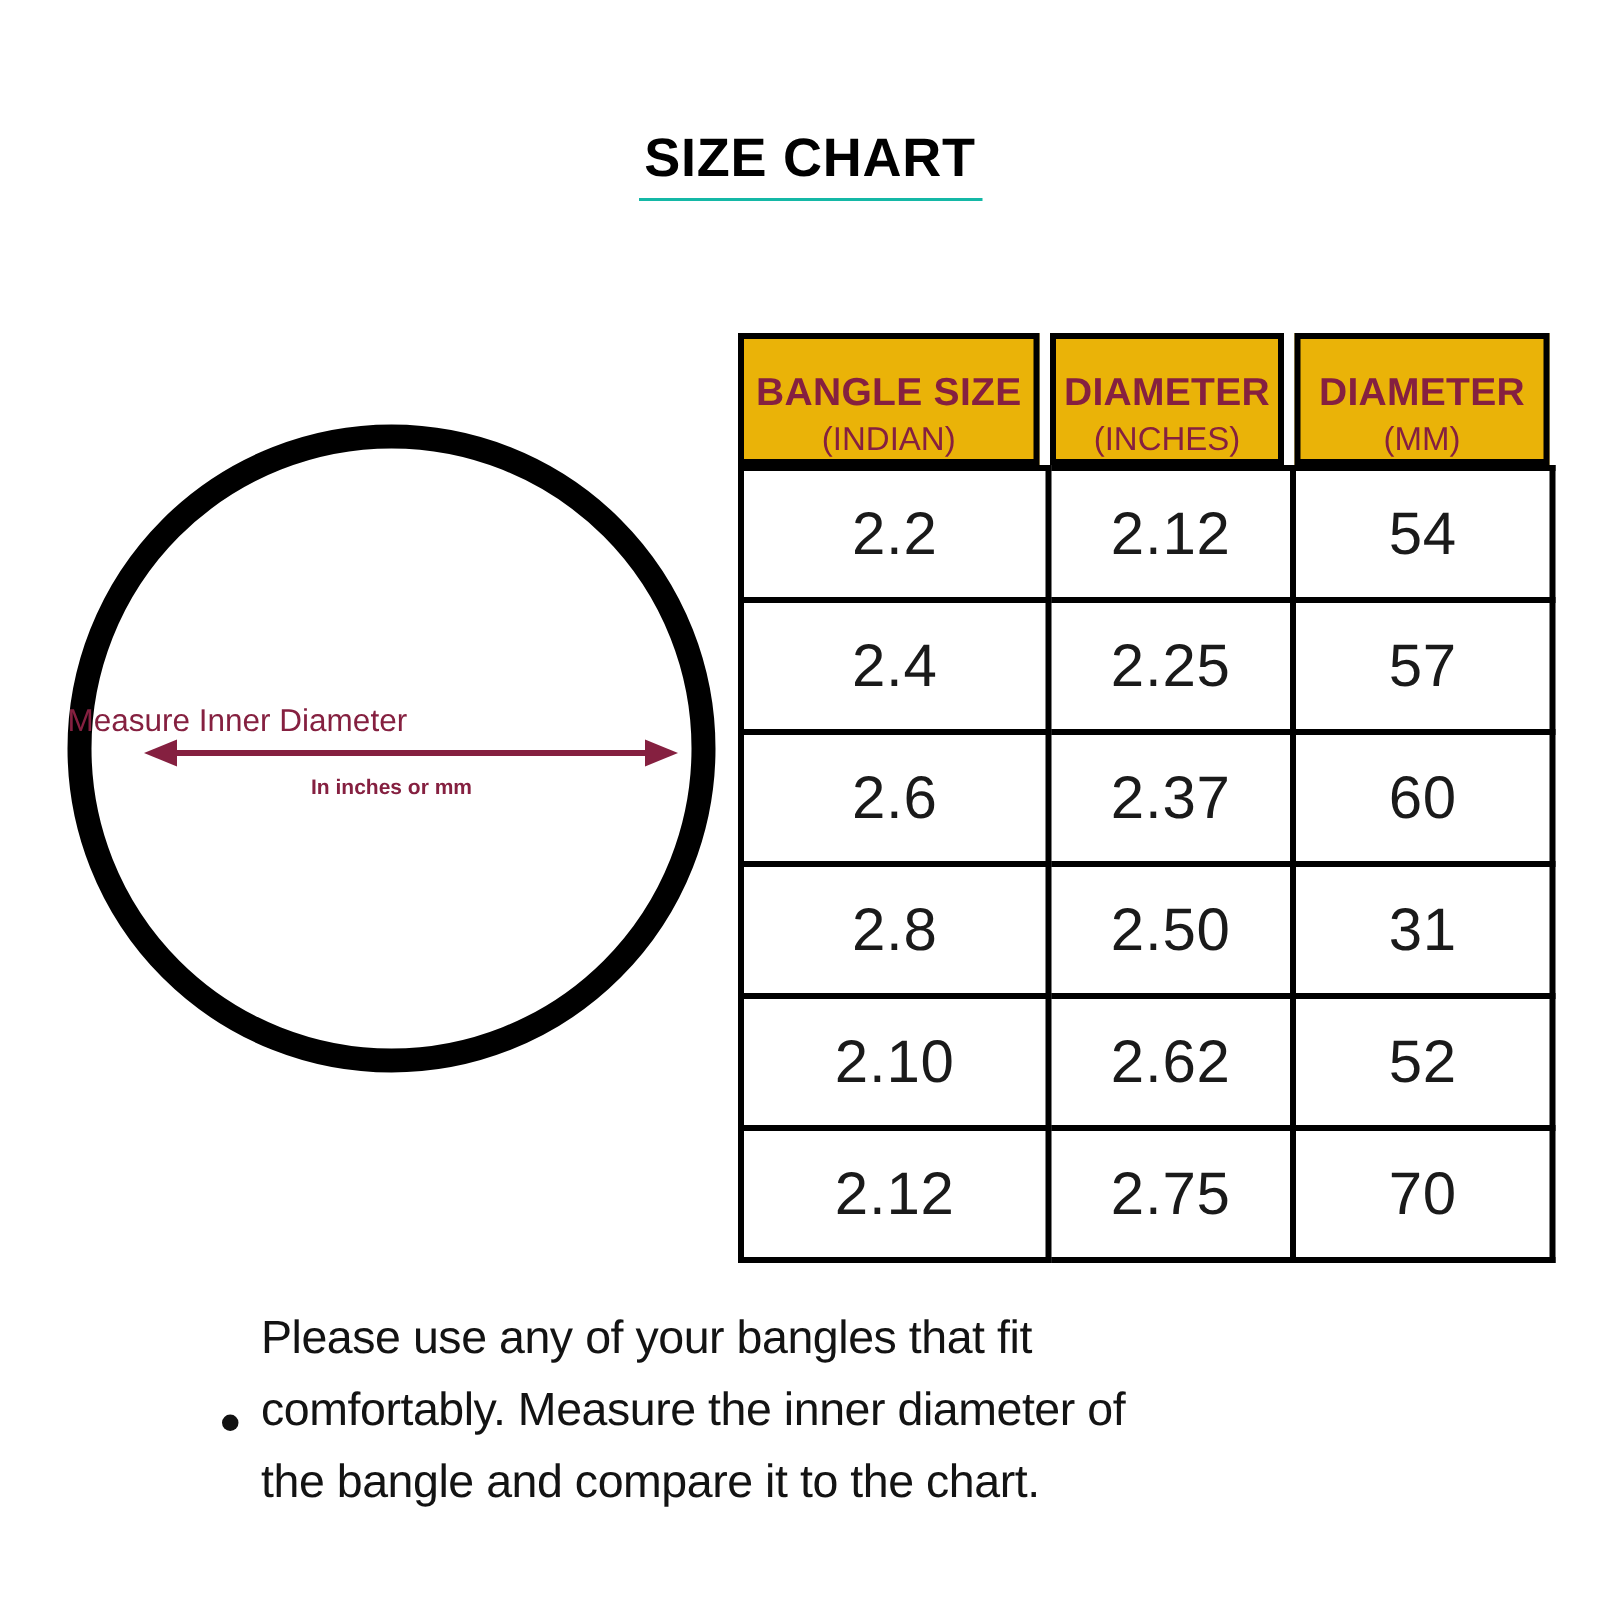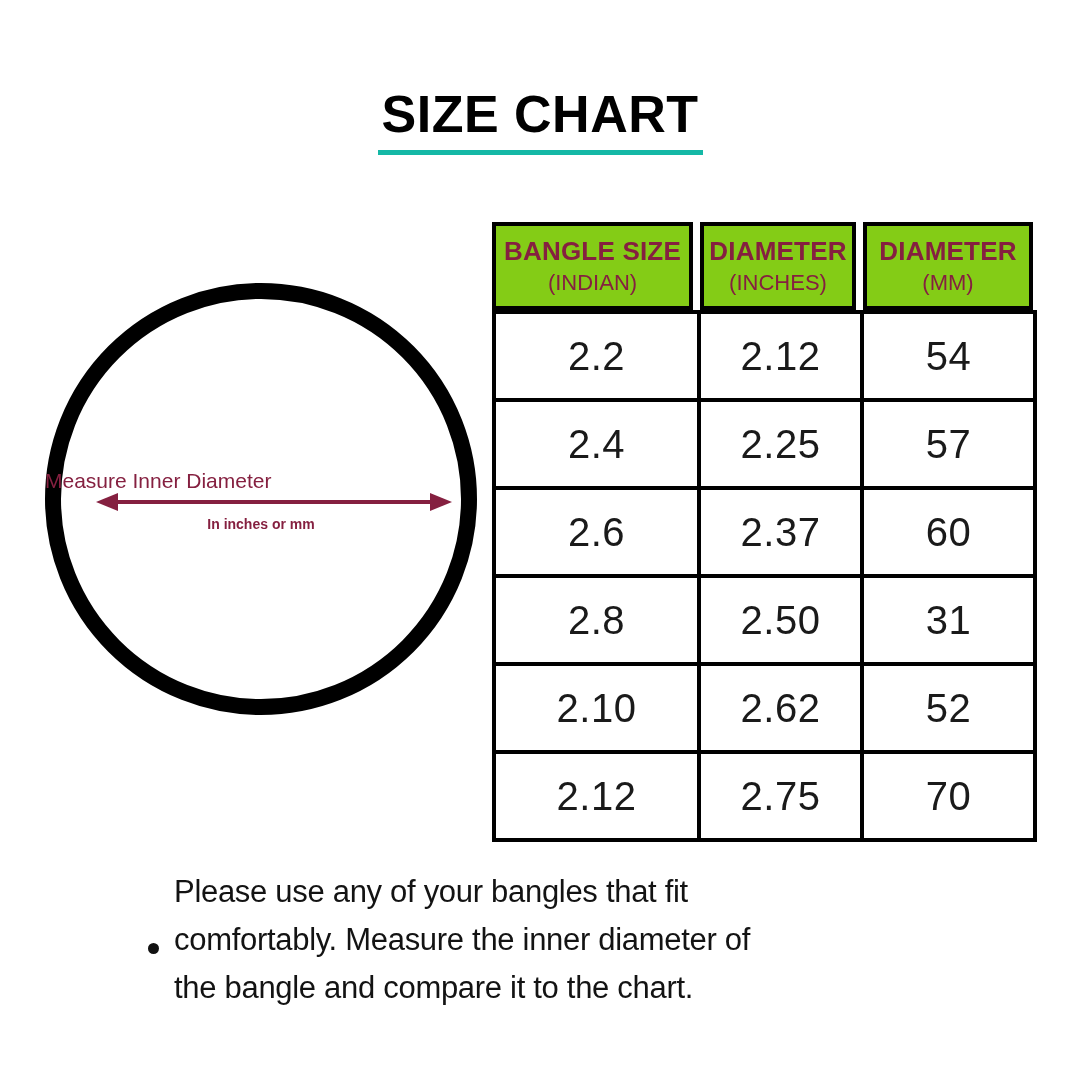--- a/index.html
+++ b/index.html
@@ -12,23 +12,23 @@
   }
   .canvas { position: absolute; inset: 0; }
 
   
   .title-wrap {
     position: absolute; top: 84px; left: 0; width: 1080px;
     text-align: center;
   }
   .title {
     display: inline-block;
-    font-size: 52px; font-weight: bold; color: #000;
+    font-size: 36px; font-weight: bold; color: #000;
     letter-spacing: 0.5px;
-    border-bottom: 5px solid #14b8a6;
+    border-bottom: 2px solid #14b8a6;
     padding: 0 4px 6px 4px;
   }
 
   
   .diagram {
     position: absolute; left: 45px; top: 283px;
     width: 432px; height: 432px;
   }
   .bangle-circle {
     position: absolute; inset: 0;
@@ -51,22 +51,22 @@
   }
 
   
   .size-table { position: absolute; left: 492px; top: 222px; width: 541px; }
   .thead { display: flex; gap: 7px; }
   .th {
     box-sizing: border-box;
     border: 4px solid #000;
     height: 88px;
     display: flex; flex-direction: column;
-    align-items: center; justify-content: center;
-    background: #84cc16;
+    align-items: center; justify-content: flex-end;
+    background: #eab308;
   }
   .th:nth-child(1) { width: 201px; }
   .th:nth-child(2) { width: 156px; }
   .th:nth-child(3) { width: 170px; }
   .th-title { font-size: 26px; font-weight: bold; color: #852040; letter-spacing: 0.2px; }
   .th-sub   { font-size: 22px; font-weight: normal; color: #852040; margin-top: 3px; }
 
   table.tbody {
     border-collapse: collapse; table-layout: fixed;
     width: 541px;

